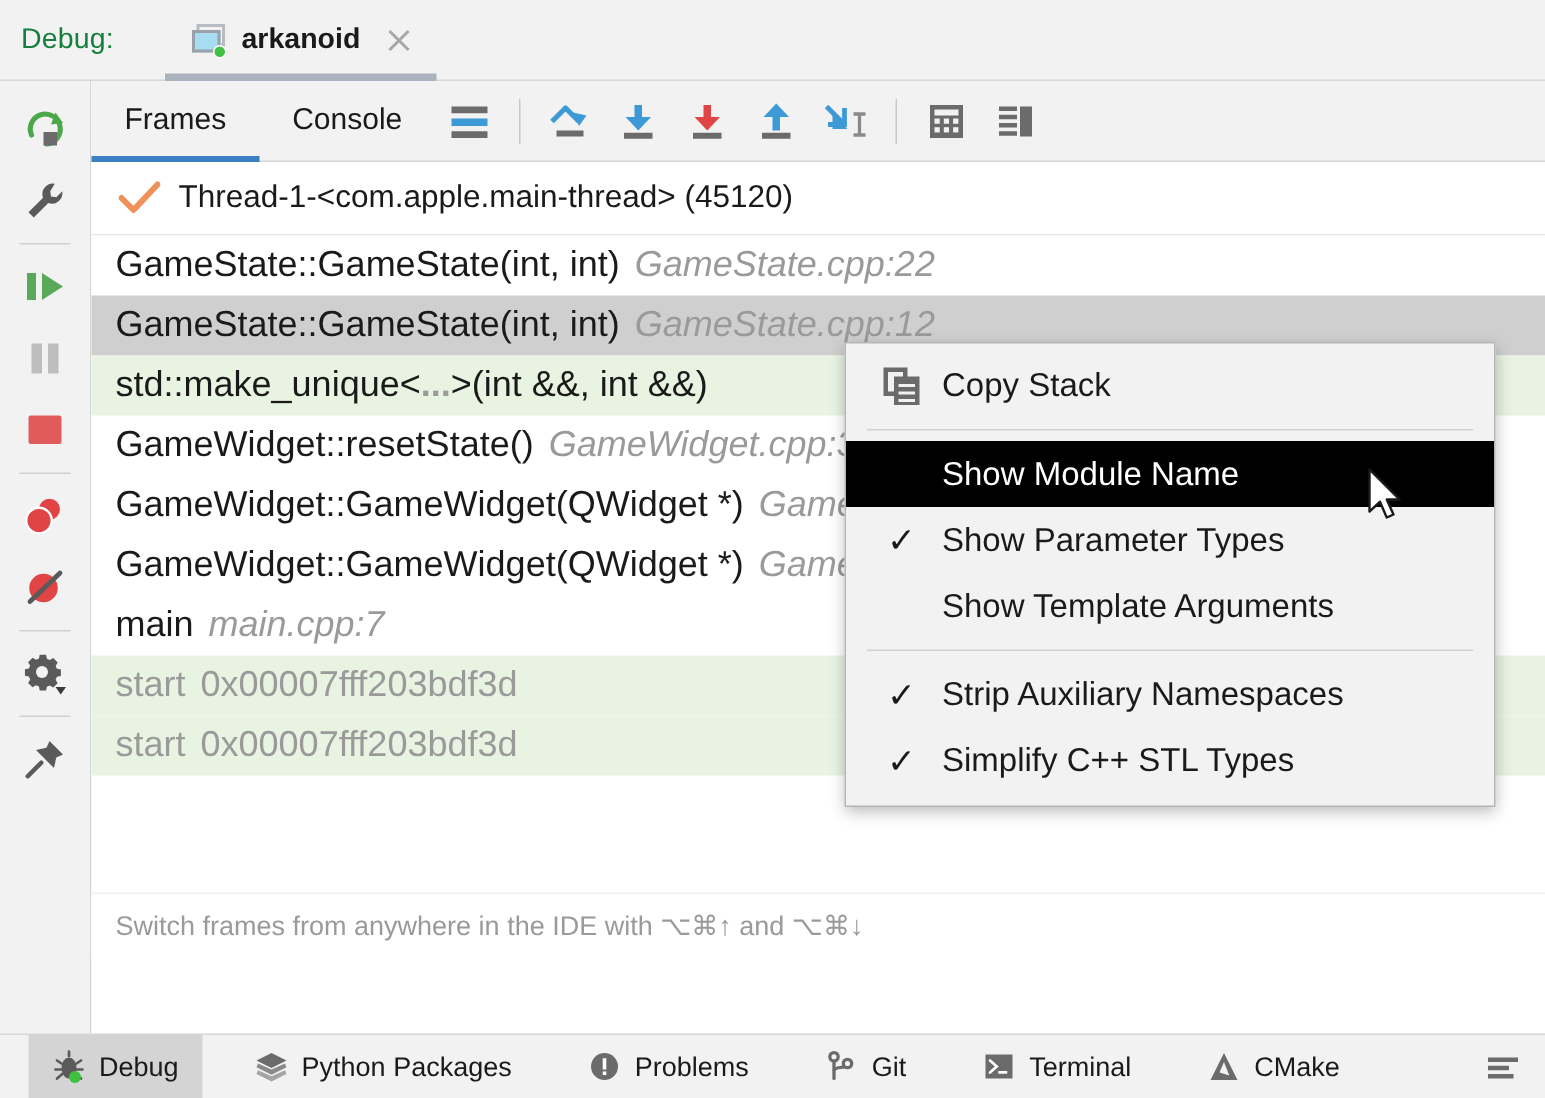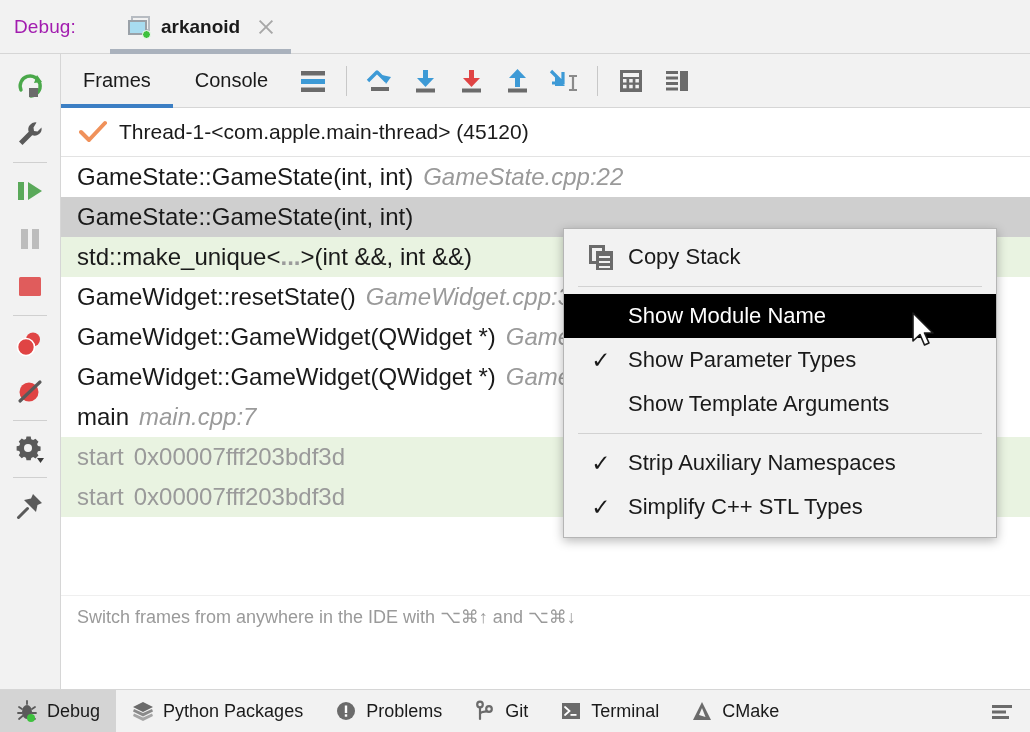--- a/index.html
+++ b/index.html
@@ -12,21 +12,21 @@
   #app { position: relative; width: 1030px; height: 732px; }
 
   
   .titlebar {
     position: absolute; left: 0; top: 0; width: 1030px; height: 54px;
     background: #f2f2f2;
     border-bottom: 1px solid #d6d6d6;
     display: flex; align-items: center;
   }
   .debug-label {
-    margin-left: 14px; font-size: 19px; color: #a21caf;
+    margin-left: 14px; font-size: 19px; color: #15803d;
     letter-spacing: .1px;
   }
   .proc-tab {
     position: absolute; left: 110px; top: 0; height: 54px;
     display: flex; align-items: center; gap: 9px;
     padding: 0 14px 0 18px;
     background: #f2f2f2;
   }
   .proc-tab::after{
     content:""; position:absolute; left: 0; right: 0; bottom: 0;
@@ -124,21 +124,21 @@
   .hint span{ font-size:18px; color:#9a9a9a; }
 
   
   .bottombar{
     position:absolute; left:0; bottom:0; width:1030px; height:43px;
     background:#f2f2f2; border-top:1px solid #d6d6d6;
     display:flex; align-items:center;
   }
   .bw {
     height:43px; display:flex; align-items:center; gap:9px;
-    padding: 0 16px; font-size:18px; color:#1a1a1a; cursor:pointer;
+    padding: 0 16px; font-size:18px; color:#1a1a1a; cursor:pointer;margin-left:19px;
   }
   .bw.active{ background:#d4d4d4; }
   .bw-spacer{ flex:1; }
 
   
   .ctxmenu{
     position:absolute; left:563px; top:228px; width:434px;
     background:#f2f2f2; border:1px solid #b5b5b5;
     box-shadow: 0 3px 10px rgba(0,0,0,.28);
     padding: 6px 0 8px 0;
@@ -352,20 +352,21 @@
         <span class="fn-ns">GameState::</span>
           <span class="fn">GameState</span>
           <span class="args">(int, int)</span>
         <span class="loc">GameState.cpp:22</span>
       </div>
 
       <div class="frame-row selected">
         <span class="fn-ns">GameState::</span>
           <span class="fn">GameState</span>
           <span class="args">(int, int)</span>
+        <span class="loc">GameState.cpp:12</span>
       </div>
 
       <div class="frame-row lib">
         <span class="fn-ns">std::</span>
           <span class="fn">make_unique&lt;</span>
           <span class="tmpl">...</span>
           <span class="fn">&gt;</span>
           <span class="args">(int &amp;&amp;, int &amp;&amp;)</span>
       </div>
 

